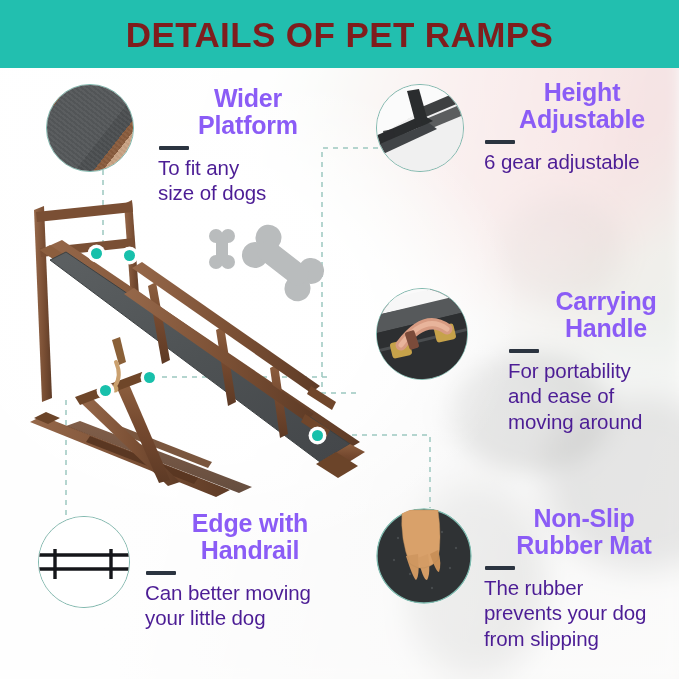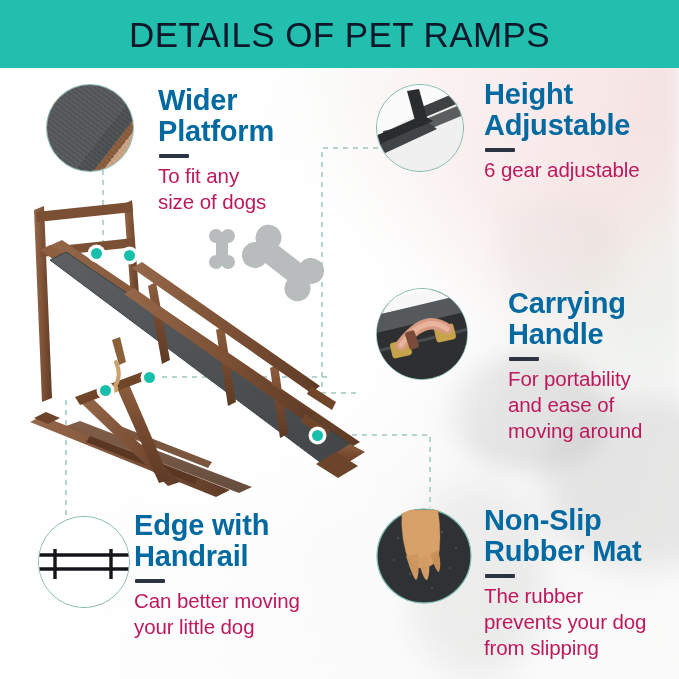--- a/index.html
+++ b/index.html
@@ -64,23 +64,23 @@
   }
 
   
   .banner {
     position:absolute; left:0; top:0; width:679px; height:68px;
     background:#22bfaf;
     display:flex; align-items:center; justify-content:center;
     z-index:40;
   }
   .banner-title {
-    color:#0f172a;
+    color:#7f1d1d;
     font-size:35px;
-    font-weight:normal;
+    font-weight:bold;
     letter-spacing:0.4px;
     text-align:center;
     line-height:1;
     font-family:"Liberation Sans", sans-serif;
   }
 
   
   .wires { position:absolute; inset:0; z-index:14; pointer-events:none; }
 
   
@@ -103,35 +103,36 @@
   .feature { position:absolute; z-index:25; }
   .thumb {
     position:absolute;
     border-radius:50%;
     border:1.4px solid #7fb9ae;
     overflow:hidden;
     background:#ddd;
   }
   .f-text { position:absolute; }
   .f-title {
-    color:#0369a1;
+    color:#8b5cf6;
     font-weight:bold;
-    font-size:29px;
+    font-size:25px;
     line-height:1.07;
     letter-spacing:-0.2px;
     white-space:pre-line;
+    text-align:center;
   }
   .f-rule {
     width:30px; height:4px;
     background:#2b3440;
     margin:7px 0 5px 1px;
     border-radius:1px;
   }
   .f-desc {
-    color:#be185d;
+    color:#4c1d95;
     font-size:20.5px;
     line-height:1.26;
     letter-spacing:-0.1px;
     white-space:pre-line;
   }
 
   
   .art { position:absolute; inset:0; }
 
   
@@ -356,21 +357,21 @@
         <svg viewBox="0 0 92 92" width="92" height="92">
           <g stroke="#15161a" stroke-width="3.4" fill="none">
             <line x1="-2" y1="38" x2="94" y2="38"></line>
             <line x1="-2" y1="52" x2="94" y2="52"></line>
             <line x1="16" y1="32" x2="16" y2="62"></line>
             <line x1="72" y1="32" x2="72" y2="62"></line>
           </g>
         </svg>
       </div>
     </div>
-    <div class="f-text" style="left:134px; top:510px; width:210px;">
+    <div class="f-text" style="left:145px; top:510px; width:210px;">
       <div class="f-title">Edge with
 Handrail</div>
       <div class="f-rule"></div>
       <div class="f-desc">Can better moving
 your little dog</div>
     </div>
   </div>
 
   <div class="feature">
     <div class="thumb" style="left:376px; top:508px; width:96px; height:96px; border:none; background:transparent;">

